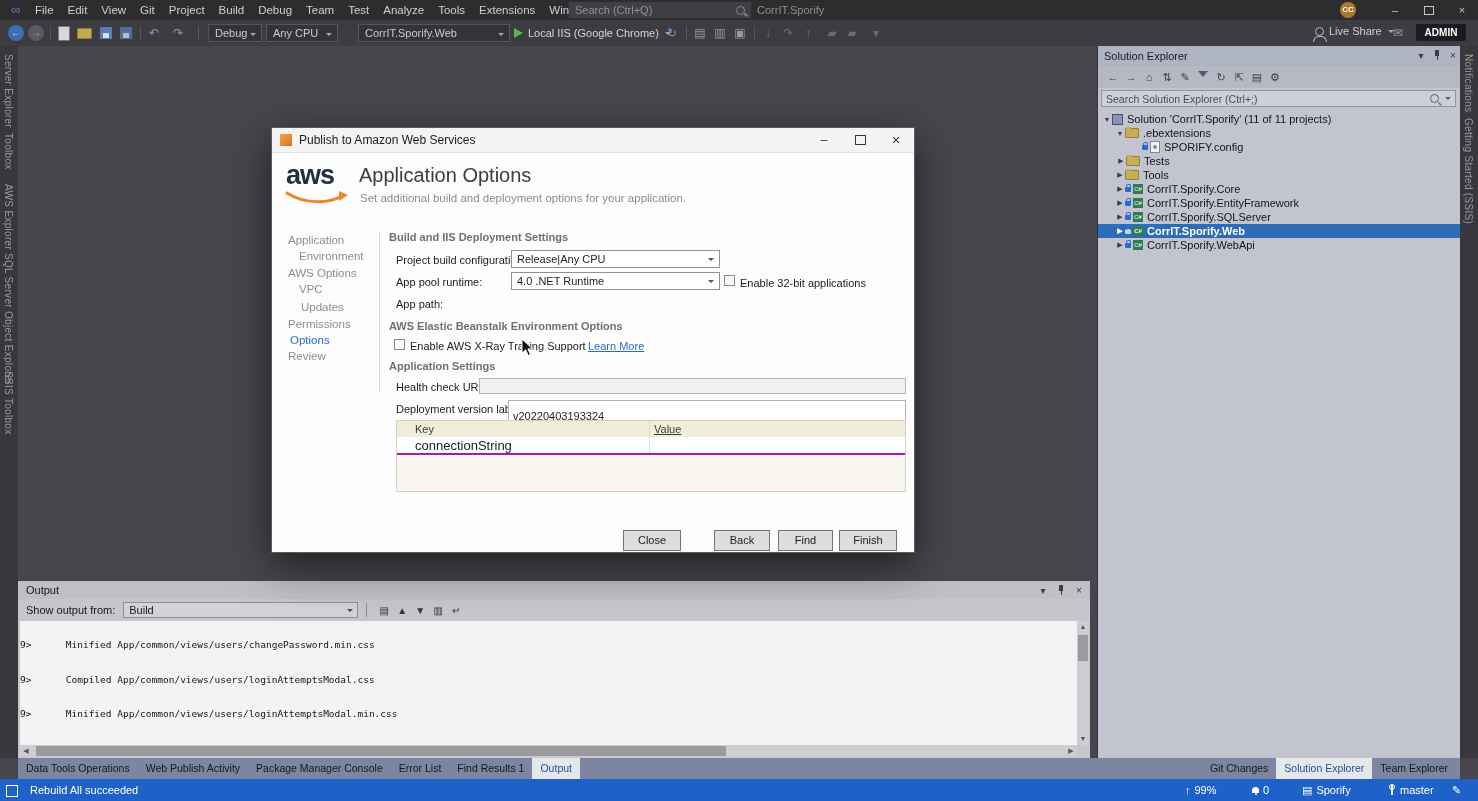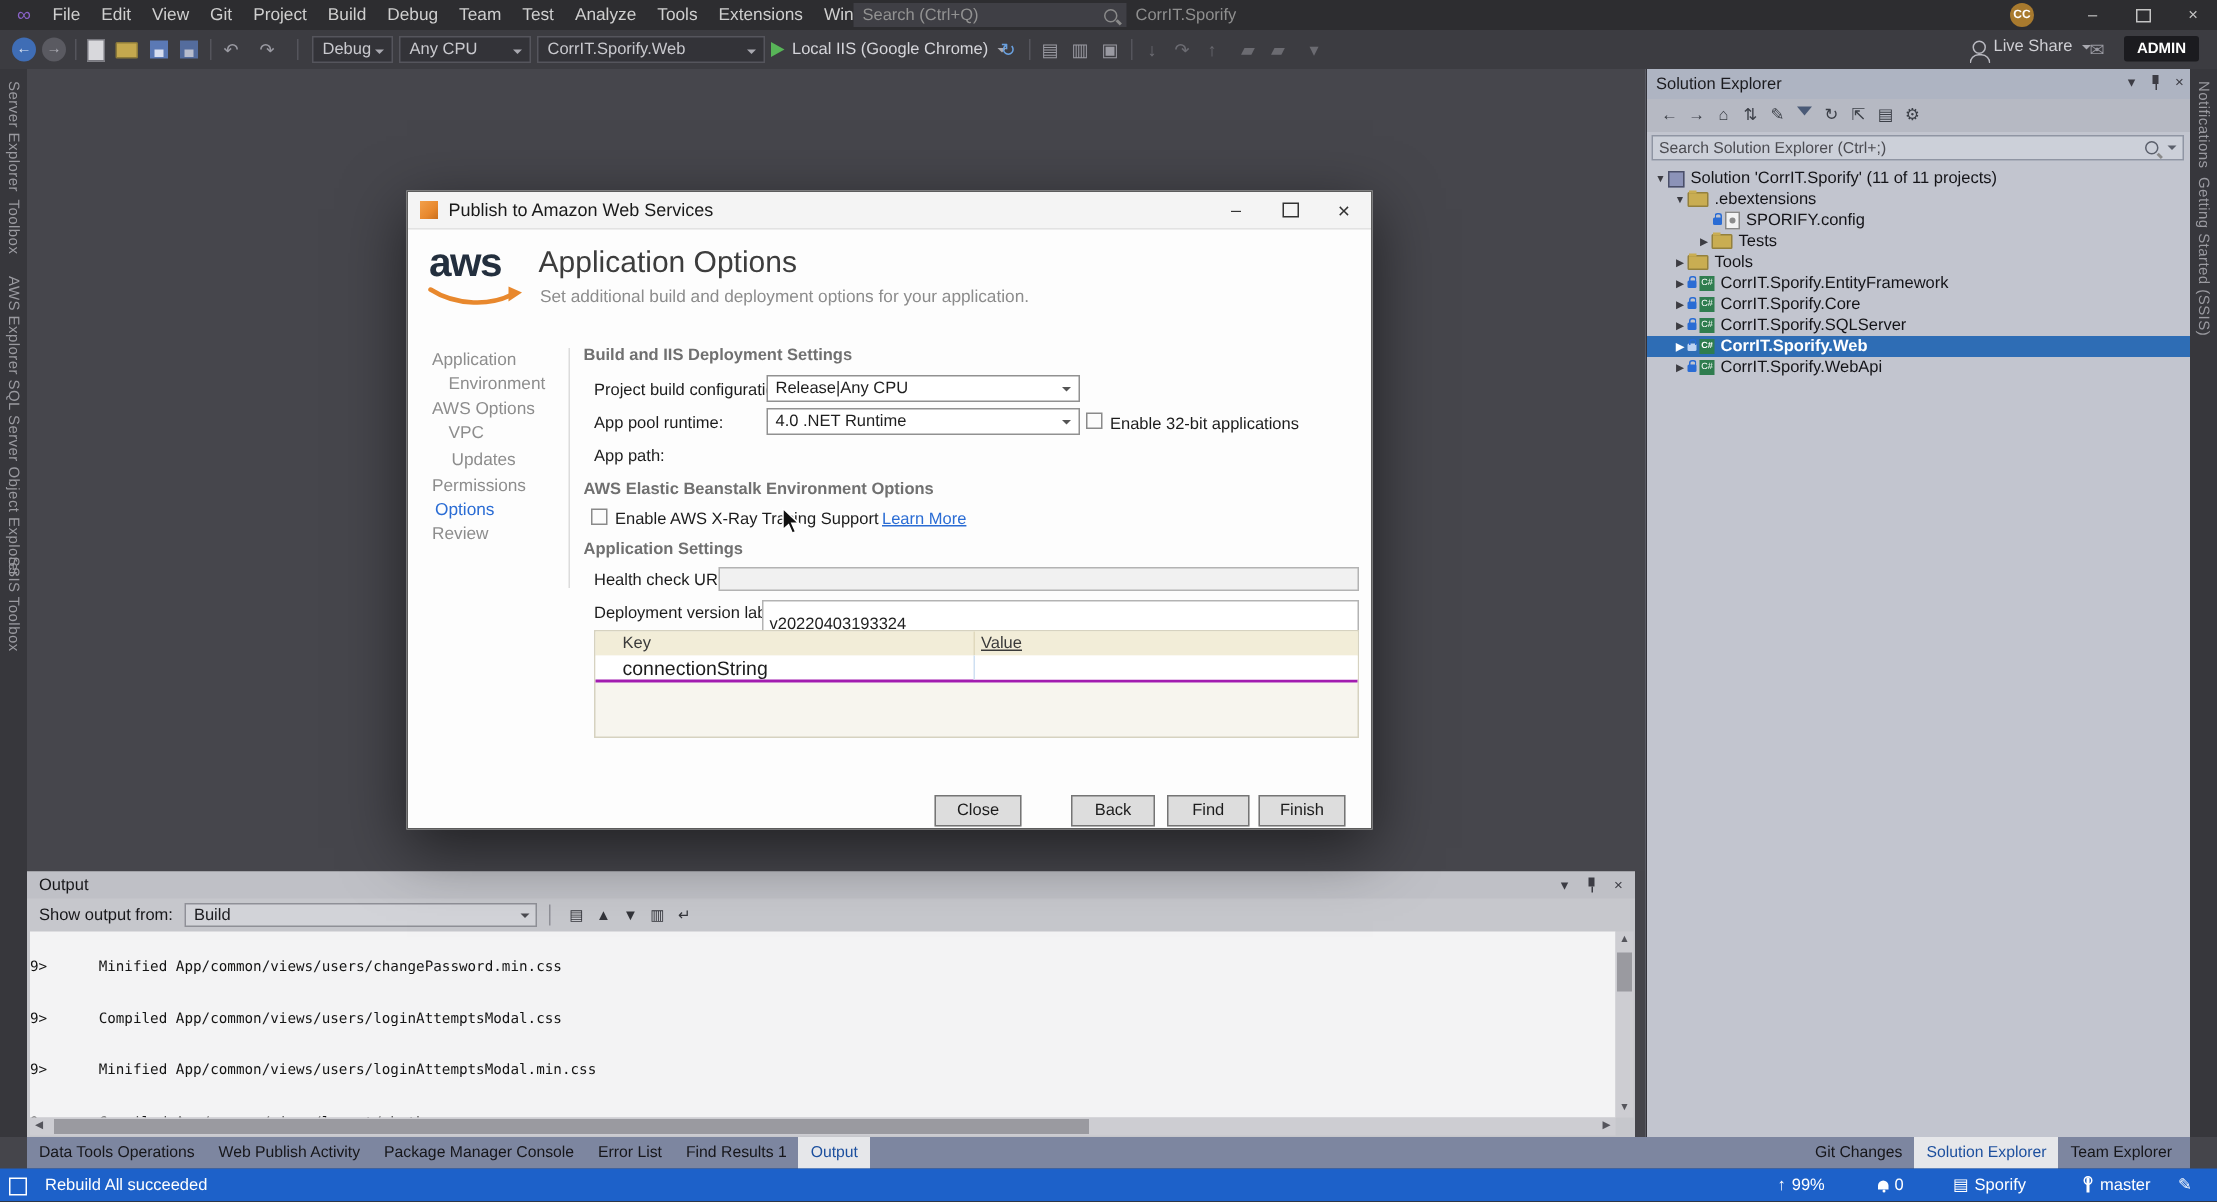--- a/index.html
+++ b/index.html
@@ -200,21 +200,21 @@
         <div class="floppy" style="opacity:.8"></div>
       </div>
     <div class="t-sep" style="left:140px"></div>
     <div class="t-ic" style="left:146px">↶</div>
     <div class="t-ic" style="left:170px">↷</div>
     <div class="t-sep" style="left:198px"></div>
 
     <div class="combo-dark" style="left:208px;width:54px">
       <span>Debug</span>
     </div>
-    <div class="combo-dark" style="left:266px;width:88px">
+    <div class="combo-dark" style="left:266px;width:72px">
       <span>Any CPU</span>
     </div>
     <div class="combo-dark" style="left:358px;width:152px">
       <span>CorrIT.Sporify.Web</span>
     </div>
 
     <div class="runbtn">
       <span class="play-tri"></span>
       <span>Local IIS (Google Chrome)</span>
       <span class="chev"></span>
@@ -292,41 +292,41 @@
       <div class="trow" style="padding-left:17px">
         <span class="exp">▼</span>
         <span class="tic ic-folder"></span>
         <span>.ebextensions</span>
       </div>
       <div class="trow" style="padding-left:44px">
         <span class="ic-lock"></span>
         <span class="tic ic-config"></span>
         <span>SPORIFY.config</span>
       </div>
-      <div class="trow" style="padding-left:33px">
+      <div class="trow" style="padding-left:18px">
         <span class="exp">▶</span>
         <span class="tic ic-folder"></span>
         <span>Tests</span>
       </div>
       <div class="trow" style="padding-left:17px">
         <span class="exp">▶</span>
         <span class="tic ic-folder"></span>
         <span>Tools</span>
+      </div>
+      <div class="trow" style="padding-left:17px">
+        <span class="exp">▶</span>
+        <span class="ic-lock"></span>
+        <span class="tic ic-csproj">C#</span>
+        <span>CorrIT.Sporify.Core</span>
       </div>
       <div class="trow" style="padding-left:17px">
         <span class="exp">▶</span>
         <span class="ic-lock"></span>
         <span class="tic ic-csproj">C#</span>
         <span>CorrIT.Sporify.EntityFramework</span>
-      </div>
-      <div class="trow" style="padding-left:17px">
-        <span class="exp">▶</span>
-        <span class="ic-lock"></span>
-        <span class="tic ic-csproj">C#</span>
-        <span>CorrIT.Sporify.Core</span>
       </div>
       <div class="trow" style="padding-left:17px">
         <span class="exp">▶</span>
         <span class="ic-lock"></span>
         <span class="tic ic-csproj">C#</span>
         <span>CorrIT.Sporify.SQLServer</span>
       </div>
       <div class="trow sel" style="padding-left:17px">
         <span class="exp">▶</span>
         <span class="ic-lock" style="background:#bcd2f2"></span>

